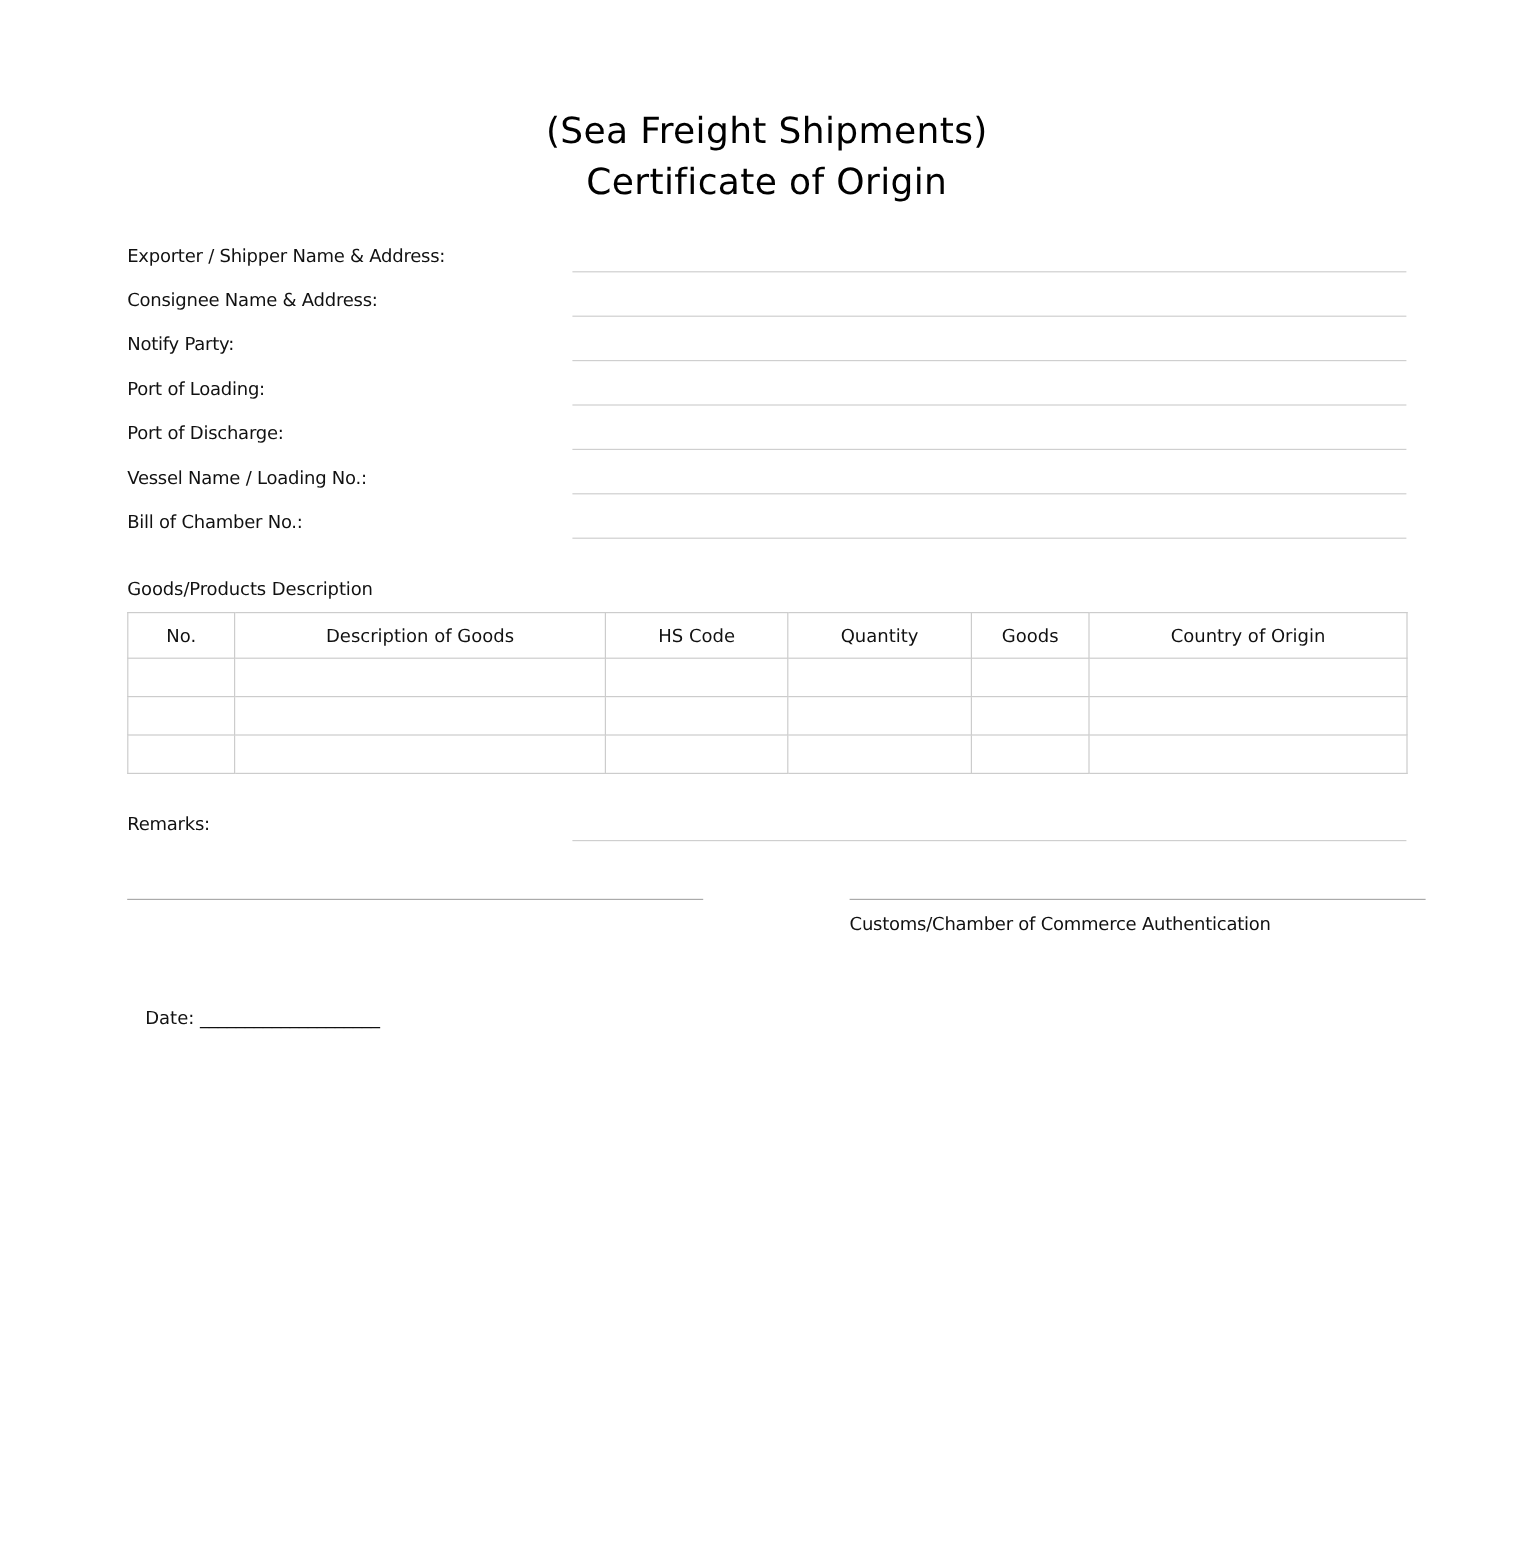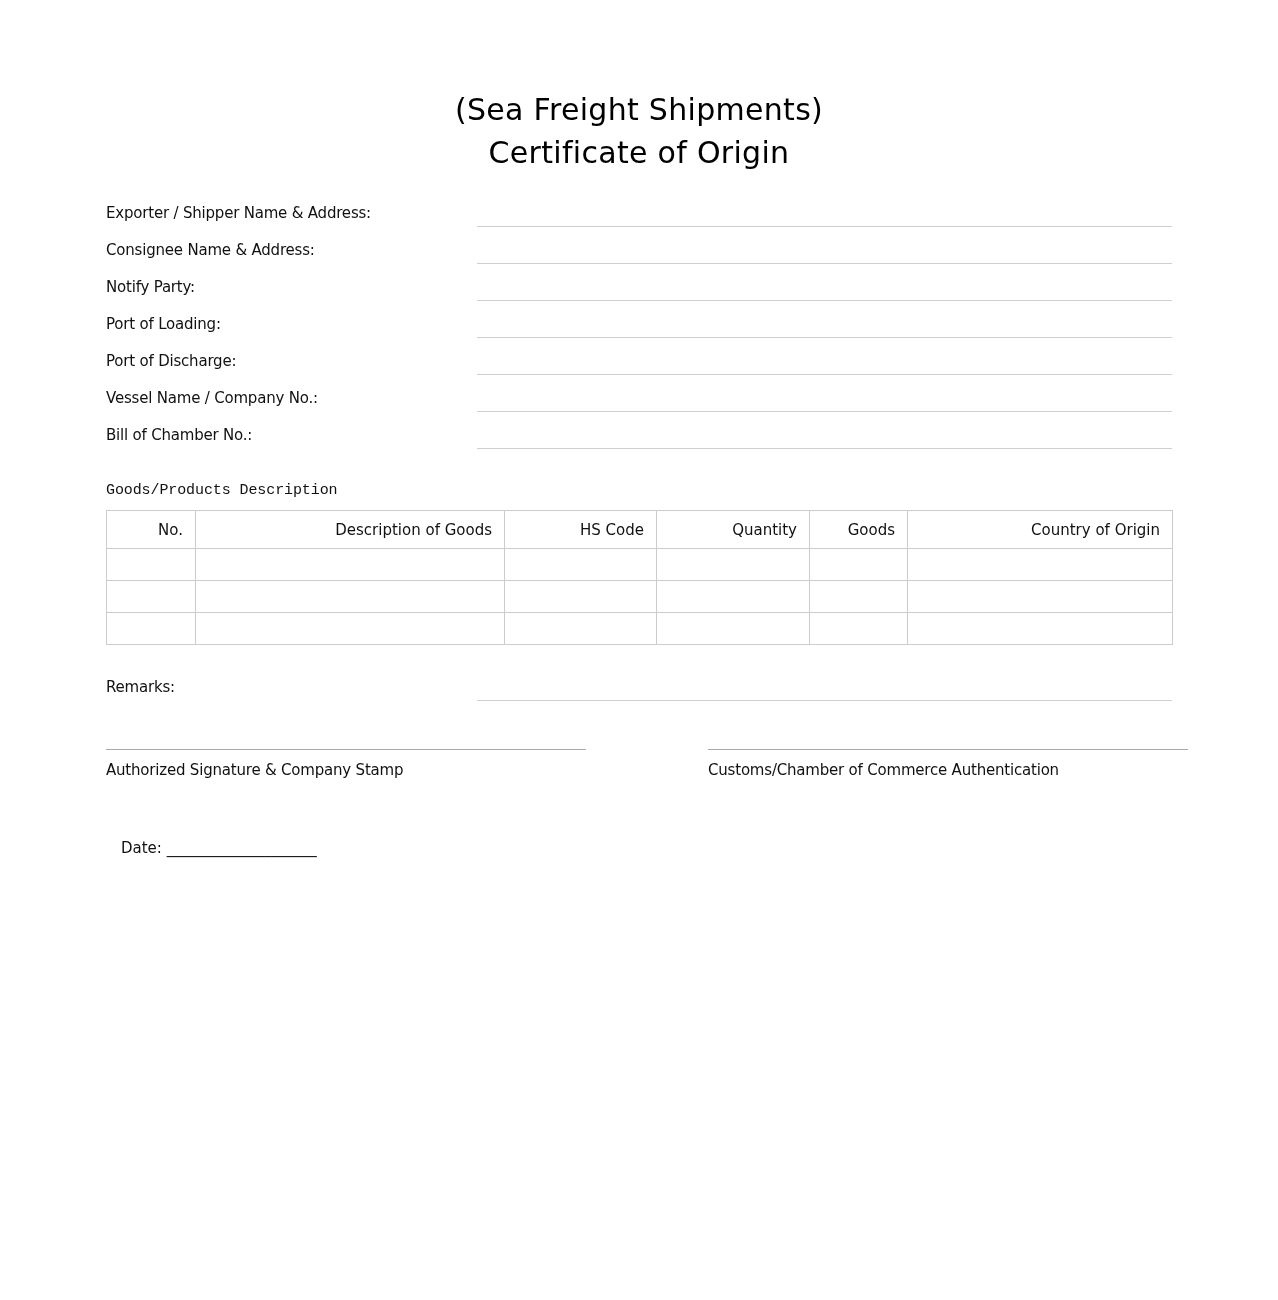--- a/index.html
+++ b/index.html
@@ -20,28 +20,28 @@
   .field-label {
     position: absolute; left: 0; top: 4px;
     font-size: 15px; font-weight: 500; white-space: nowrap; letter-spacing: -0.2px;
   }
   .field-line {
     position: absolute; left: 371px; right: 0; top: 26px; height: 0;
     border-bottom: 1px solid #cfcfcf;
   }
   .section-title {
     position: absolute; left: 0; top: 482px;
-    font-size: 15px; font-weight: 500; letter-spacing: -0.1px; font-family: Liberation Mono, monospace;
+    font-size: 15px; font-weight: 500; letter-spacing: -0.1px;
   }
   table.goods {
     position: absolute; left: 0; top: 510px; width: 1066px;
     border-collapse: collapse; table-layout: fixed;
   }
   table.goods th, table.goods td {
-    border: 1px solid #cccccc; text-align: right;
+    border: 1px solid #cccccc; text-align: center;
     font-size: 15px; font-weight: 500; padding: 0 12px;
   }
   table.goods th { height: 37px; }
   table.goods td { height: 31px; }
   .remarks { position: absolute; left: 0; top: 678px; width: 1066px; height: 30px; text-align: right; }
   .remarks .field-label { top: 0; }
   .remarks .field-line { top: 22px; }
   .sig-block { position: absolute; top: 749px; width: 480px; }
   .sig-line { border-top: 1px solid #aaaaaa; height: 0; }
   .sig-label { margin-top: 11px; font-size: 15px; font-weight: 500; white-space: nowrap; letter-spacing: -0.2px; }
@@ -72,21 +72,21 @@
     </div>
     <div class="field-row">
       <span class="field-label">Port of Loading:</span>
       <div class="field-line"></div>
     </div>
     <div class="field-row">
       <span class="field-label">Port of Discharge:</span>
       <div class="field-line"></div>
     </div>
     <div class="field-row">
-      <span class="field-label">Vessel Name / Company No.:</span>
+      <span class="field-label">Vessel Name / Loading No.:</span>
       <div class="field-line"></div>
     </div>
     <div class="field-row">
       <span class="field-label">Bill of Chamber No.:</span>
       <div class="field-line"></div>
     </div>
   </div>
 
   <div class="section-title">Goods/Products Description</div>
 
@@ -137,21 +137,20 @@
     </tbody>
   </table>
 
   <div class="remarks">
     <span class="field-label">Remarks:</span>
     <div class="field-line"></div>
   </div>
 
   <div class="sig-block" style="left:0;">
     <div class="sig-line"></div>
-    <div class="sig-label">Authorized Signature &amp; Company Stamp</div>
   </div>
 
   <div class="sig-block" style="left:586px;margin-left:16px;">
     <div class="sig-line"></div>
     <div class="sig-label">Customs/Chamber of Commerce Authentication</div>
   </div>
 
   <div class="date-line">Date: ____________________</div>
 
 </div>

